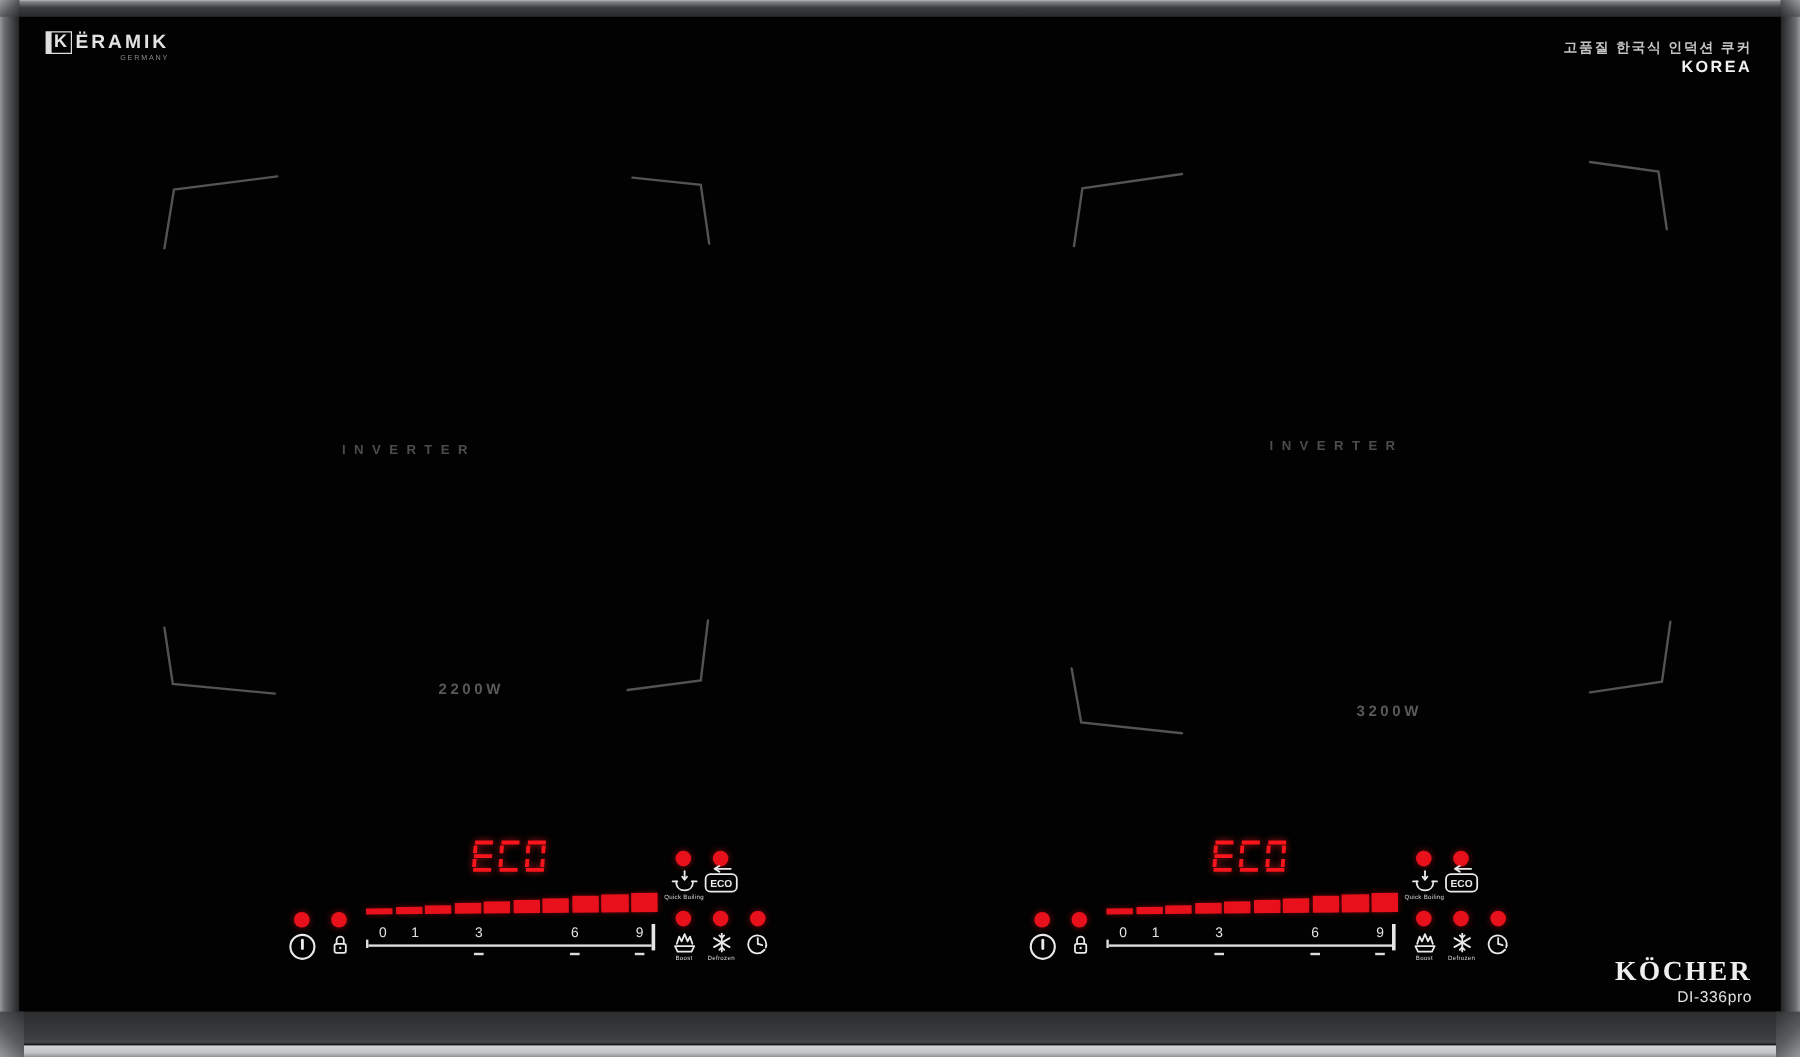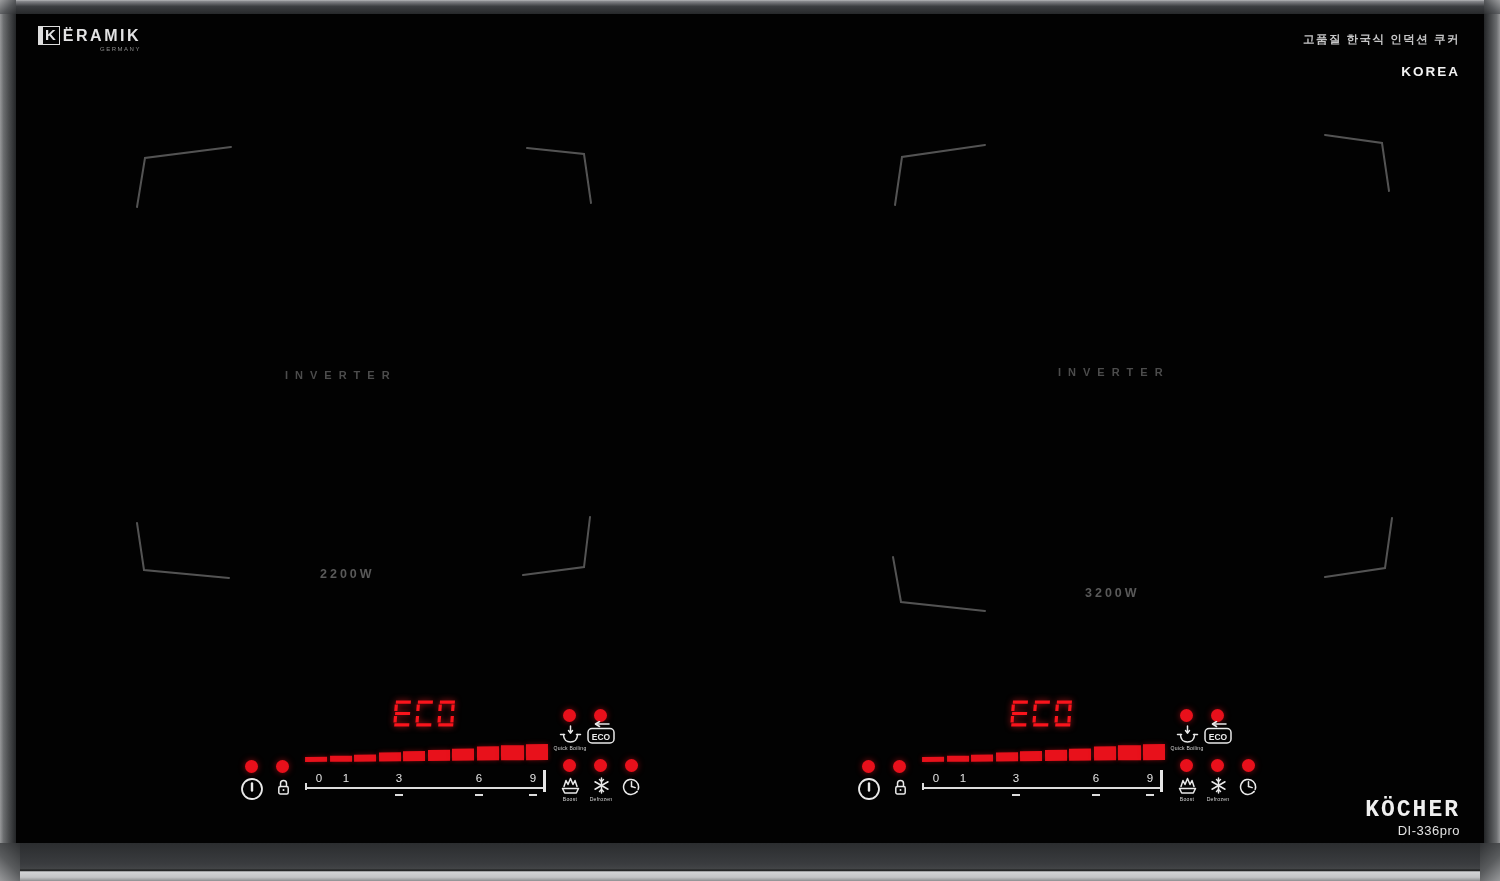--- a/index.html
+++ b/index.html
@@ -29,28 +29,28 @@
   
   .logo-keramik{position:absolute;left:22px;top:12px;color:#e3e3e4;}
   .logo-row{display:flex;align-items:center;gap:3px;filter:blur(.3px);}
   .k-box{display:inline-block;border:1.6px solid #dedede;border-left:5px solid #dedede;
          padding:0 3px 1px 2px;font-weight:bold;font-size:15px;line-height:16px;}
   .k-rest{font-size:16px;font-weight:bold;letter-spacing:2.5px;}
   .logo-sub{text-align:right;font-size:6px;color:#8d8d8d;letter-spacing:1.5px;margin-top:1px;filter:blur(.4px);}
 
   .header-right{position:absolute;right:24px;top:18px;text-align:right;}
   .tagline-kr{font-size:11.5px;color:#c6c6c7;letter-spacing:1.5px;filter:blur(.2px);font-weight:bold;}
-  .country{font-size:13.5px;color:#f2f2f2;font-weight:bold;letter-spacing:2px;margin-top:17px;}
+  .country{font-size:13.5px;color:#f2f2f2;font-weight:bold;letter-spacing:2px;margin-top:1px;}
 
   
   .zone-svg{position:absolute;}
   .zone-svg polyline{fill:none;stroke:#616161;stroke-width:2;stroke-linecap:round;opacity:.85;}
   .inverter{position:absolute;width:160px;text-align:left;color:#4c4c4c;
             font-size:11px;font-weight:bold;letter-spacing:7px;filter:blur(.5px);}
-  .watt{position:absolute;width:100px;text-align:left;color:#595959;
+  .watt{position:absolute;width:100px;text-align:right;color:#595959;
         font-size:12.5px;font-weight:bold;letter-spacing:3px;filter:blur(.6px);}
 
   
   .panel{position:absolute;top:683px;width:415px;height:118px;}
   .dot{position:absolute;width:13px;height:13px;border-radius:50%;background:#e8101b;
        box-shadow:0 0 6px rgba(235,20,30,.55);}
   .led-display{position:absolute;left:158px;top:3px;filter:drop-shadow(0 0 3px rgba(255,30,35,.65));}
   .led-display .seg{fill:#fa141c;}
   .sr{position:absolute;width:1px;height:1px;overflow:hidden;clip-path:inset(50%);}
 
@@ -67,21 +67,21 @@
   .scale-dash{position:absolute;top:22px;width:8px;height:1.8px;background:#dcdcdc;}
   .d3{left:88px;} .d6{left:168px;} .d9{left:222px;}
 
   .touch{position:absolute;}
   .icon-label{position:absolute;font-size:6px;color:#d8d8d8;letter-spacing:.3px;
               width:46px;text-align:center;transform:scale(.85);filter:blur(.3px);}
   svg.wicon{stroke:#e9e9e9;fill:none;stroke-width:1.5;stroke-linecap:round;stroke-linejoin:round;}
 
   
   .footer-brand{position:absolute;right:24px;bottom:5px;text-align:right;color:#efefef;}
-  .kocher{font-size:23px;font-weight:800;letter-spacing:2px;font-family:Liberation Mono, monospace;}
+  .kocher{font-size:23px;font-weight:800;letter-spacing:2px;font-family:Liberation Serif, serif;}
   .model{font-size:13px;color:#e2e2e2;margin-top:0px;letter-spacing:.5px;}
 </style>
 </head>
 <body>
 
 <div class="stage">
 
   <div class="frame frame-top"></div>
   <div class="frame frame-bottom"></div>
   <div class="frame frame-left"></div>

